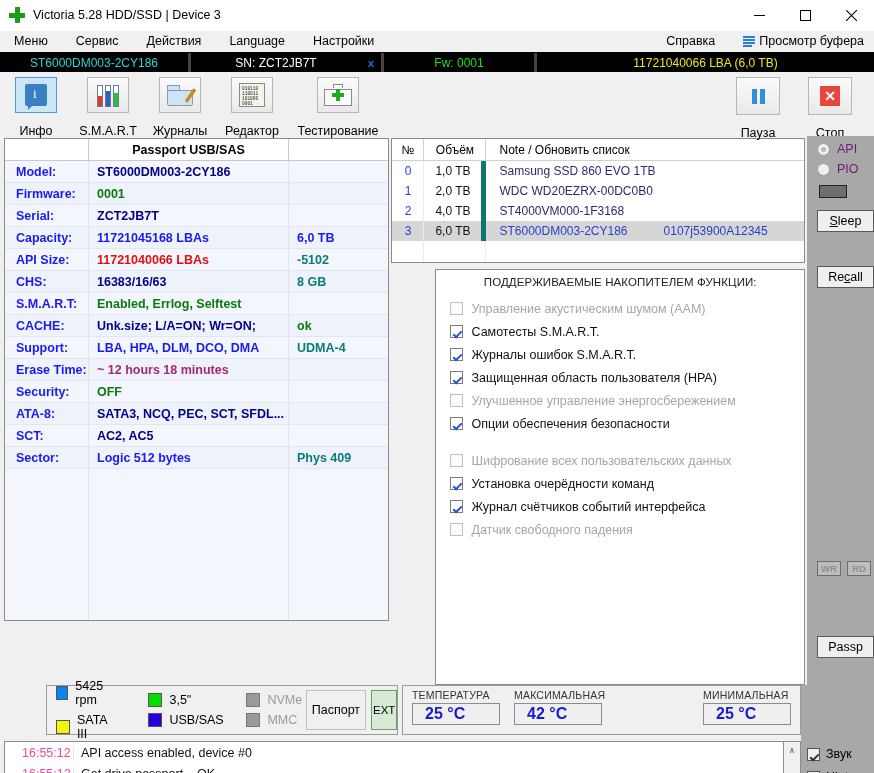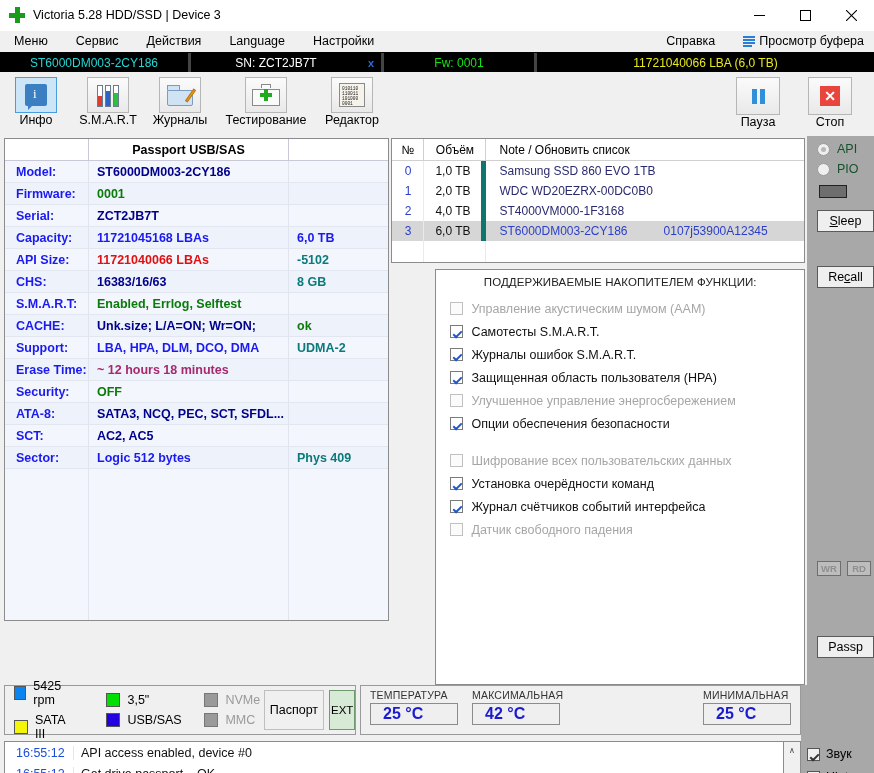--- a/index.html
+++ b/index.html
@@ -60,21 +60,21 @@
   .toolbar {
     height: 64px; background:#f0f0f0; display:flex; align-items:flex-start;
     padding-top: 5px; position:relative;
   }
   .tb-btn { width: 72px; display:flex; flex-direction:column; align-items:center; cursor:default; }
   .tb-ico {
     width:42px; height:36px; border:1px solid #b6b6b6; background:linear-gradient(#fbfbfb,#e9e9e9);
     display:flex; align-items:center; justify-content:center; position:relative;
   }
   .tb-btn.sel .tb-ico { border:1px solid #4a9ce0; background:#cde6f7; }
-  .tb-lbl { font-size:12.5px; color:#000; margin-top:0; white-space:nowrap;}
+  .tb-lbl { font-size:12.5px; color:#000; margin-top:11px; white-space:nowrap;}
   .tb-spacer { flex:1; }
   .tb-right { display:flex; align-items:flex-start; padding-right:8px; }
   .tb-right .tb-ico { width:44px; height:38px; }
 
   
   .ico-info { width:22px;height:22px;background:#3a7fc1;border-radius:2px;position:relative; }
   .ico-info::after{content:"";position:absolute;left:3px;bottom:-4px;border-left:5px solid #3a7fc1;border-bottom:5px solid transparent;}
   .ico-info span{color:#fff;font-size:13px;font-family:"Liberation Serif",serif;position:absolute;left:8px;top:2px;}
   
   .ico-tubes{display:flex;align-items:flex-end;gap:2px;height:24px;}
@@ -157,54 +157,54 @@
   .cb.dis{ border-color:#c0c0c0; background:#fbfbfb;}
   .cb.on::after{
     content:""; position:absolute; left:2px; top:5px; width:7px; height:3px;
     border-left:2px solid #2257c9; border-bottom:2px solid #2257c9;
     transform:rotate(-45deg);
   }
   .feat-lbl{color:#111;}
   .feat-row.dis .feat-lbl{color:#a6a6a6;}
 
   
-  .rs-radio{display:flex;align-items:center;padding:6px 0 0 10px;font-size:12.5px;color:#14532d;}
+  .rs-radio{display:flex;align-items:center;padding:6px 0 0 10px;font-size:12.5px;color:#701a75;}
   .radio{width:13px;height:13px;border-radius:50%;background:#efefef;border:1px solid #9a9a9a;margin-right:7px;position:relative;flex:0 0 auto;}
   .radio.on::after{content:"";position:absolute;left:3px;top:3px;width:5px;height:5px;border-radius:50%;background:#b8b8b8;}
   .rs-swatch{width:28px;height:13px;background:#6e6e6e;border:1px solid #222;margin:9px 0 0 12px;}
   .rs-btn{
     width:57px;height:22px;margin:12px 0 0 10px;background:#efefef;border:1px solid #5a5a5a;
     display:flex;align-items:center;justify-content:center;font-size:12.5px;color:#000;
   }
   .rs-btn .ul{text-decoration:underline;}
   .rs-wr{display:flex;gap:6px;padding-left:10px;margin-top:0;}
   .rs-mini{width:24px;height:15px;border:1px solid #6e6e6e;background:#bdbdbd;display:flex;align-items:center;justify-content:center;font-size:9.5px;color:#8f8f8f;font-weight:bold;}
 
   
-  .botrow{ display:flex; height:56px; background:#f0f0f0; padding:0 0 0 4px;}
+  .botrow{ display:flex; height:56px; background:#f0f0f0; padding:0 0 0 4px;margin-left:42px;}
   .legend{ width:352px;height:50px;border:1px solid #9a9a9a;background:#f0f0f0;display:flex;align-items:center;padding-left:9px;}
   .lg-col{display:flex;flex-direction:column;gap:6px;}
   .lg-it{display:flex;align-items:center;font-size:12.5px;color:#000;}
   .lg-sw{width:14px;height:14px;border:1px solid #555;margin-right:7px;}
   .lg-it.dis{color:#9a9a9a;}
   .lg-it.dis .lg-sw{background:#9a9a9a;border-color:#777;}
   .pasp-btn{width:69px;height:40px;border:1px solid #bfbfbf;background:#f0f0f0;display:flex;align-items:center;justify-content:center;font-size:12.5px;}
   .ext-btn{width:29px;height:40px;border:1px solid #6f9a6f;background:#d6ead6;display:flex;align-items:center;justify-content:center;font-size:11.5px;}
   .temps{ flex:1;height:50px;border:1px solid #9a9a9a;background:#f0f0f0;margin-left:4px;margin-right:0;display:flex;align-items:flex-start;position:relative;}
   .tp{ display:flex;flex-direction:column;padding-top:3px;}
   .tp-lbl{font-size:10.5px;color:#333;letter-spacing:0.2px;}
   .tp-val{margin-top:2px;width:88px;height:22px;border:1px solid #8c8c8c;background:#efefef;display:flex;align-items:center;padding-left:12px;color:#1a1ad0;font-weight:bold;font-size:16px;}
   .temps .gap1{width:14px;}
   .bot-right-pad{width:73px;background:#a8a8a8;}
 
   
   .logwrap{display:flex;height:90px;background:#f0f0f0;padding-left:4px;}
   .log{flex:1;background:#fff;border:1px solid #8c8c8c;font-size:12.5px;overflow:hidden;}
   .log-row{display:flex;height:21px;align-items:center;}
-  .log-t{width:68px;padding-left:11px;color:#1d4ed8;}
+  .log-t{width:68px;padding-left:17px;color:#ec4899;}
   .log-m{color:#111;padding-left:7px;border-left:1px solid #e6e6e6;flex:1;white-space:nowrap;overflow:hidden;}
   .scrollbar{width:17px;background:#f0f0f0;border:1px solid #8c8c8c;border-left:none;display:flex;flex-direction:column;}
   .sb-arrow{height:16px;display:flex;align-items:center;justify-content:center;font-size:8px;color:#444;background:#f0f0f0;}
   .sb-track{flex:1;background:#f0f0f0;position:relative;}
   .logopts{width:73px;background:#a8a8a8;padding:6px 0 0 6px;}
   .lo-row{display:flex;align-items:center;font-size:12.5px;color:#000;margin-bottom:9px;}
   .lo-cb{width:13px;height:13px;border:1px solid #555;background:#efefef;margin-right:6px;position:relative;}
   .lo-cb::after{content:"";position:absolute;left:2px;top:5px;width:7px;height:3px;border-left:2px solid #333;border-bottom:2px solid #333;transform:rotate(-45deg);}
 </style>
 </head>
@@ -289,42 +289,42 @@
   <div class="tb-btn">
     <div class="tb-ico">
         <div class="ico-folder">
           <div class="ft"></div>
           <div class="fb"></div>
           <div class="pc"></div>
         </div>
       </div>
     <div class="tb-lbl">Журналы</div>
   </div>
+  <div class="tb-btn">
+    <div class="tb-ico">
+        <div class="ico-paper">
+      <span style="top:2px">010110</span>
+      <span style="top:7px">110011</span>
+      <span style="top:12px">101000</span>
+      <span style="top:17px">0001</span>
+    </div>
+      </div>
+    <div class="tb-lbl">Редактор</div>
+  </div>
   <div class="tb-btn" style="width:100px">
     <div class="tb-ico">
         <div class="ico-case">
           <div class="hd"></div>
           <div class="cb"></div>
           <div class="cr1"></div>
           <div class="cr2"></div>
         </div>
       </div>
     <div class="tb-lbl">Тестирование</div>
   </div>
-  <div class="tb-btn">
-    <div class="tb-ico">
-        <div class="ico-paper">
-      <span style="top:2px">010110</span>
-      <span style="top:7px">110011</span>
-      <span style="top:12px">101000</span>
-      <span style="top:17px">0001</span>
-    </div>
-      </div>
-    <div class="tb-lbl">Редактор</div>
-  </div>
   <div class="tb-spacer"></div>
   <div class="tb-right">
     <div class="tb-btn">
       <div class="tb-ico">
           <div class="ico-pause">
             <i></i>
             <i></i>
           </div>
         </div>
       <div class="tb-lbl">Пауза</div>
@@ -384,21 +384,21 @@
             <div class="c3" style="color: rgb(0, 0, 0);"></div>
           </div>
           <div class="pp-row">
             <div class="c1" style="color: rgb(26, 26, 240);">CACHE:</div>
             <div class="c2" style="color: rgb(0, 0, 139);">Unk.size; L/A=ON; Wr=ON;</div>
             <div class="c3" style="color: rgb(10, 122, 10); text-align: center;">ok</div>
           </div>
           <div class="pp-row">
             <div class="c1" style="color: rgb(26, 26, 240);">Support:</div>
             <div class="c2" style="color: rgb(26, 26, 240);">LBA, HPA, DLM, DCO, DMA</div>
-            <div class="c3" style="color: rgb(10, 122, 122);">UDMA-2</div>
+            <div class="c3" style="color: rgb(10, 122, 122);">UDMA-4</div>
           </div>
           <div class="pp-row">
             <div class="c1" style="color: rgb(26, 26, 240);">Erase Time:</div>
             <div class="c2" style="color: rgb(166, 40, 110);">~ 12 hours 18 minutes</div>
             <div class="c3" style="color: rgb(0, 0, 0);"></div>
           </div>
           <div class="pp-row">
             <div class="c1" style="color: rgb(26, 26, 240);">Security:</div>
             <div class="c2" style="color: rgb(10, 122, 10);">OFF</div>
             <div class="c3" style="color: rgb(0, 0, 0);"></div>

